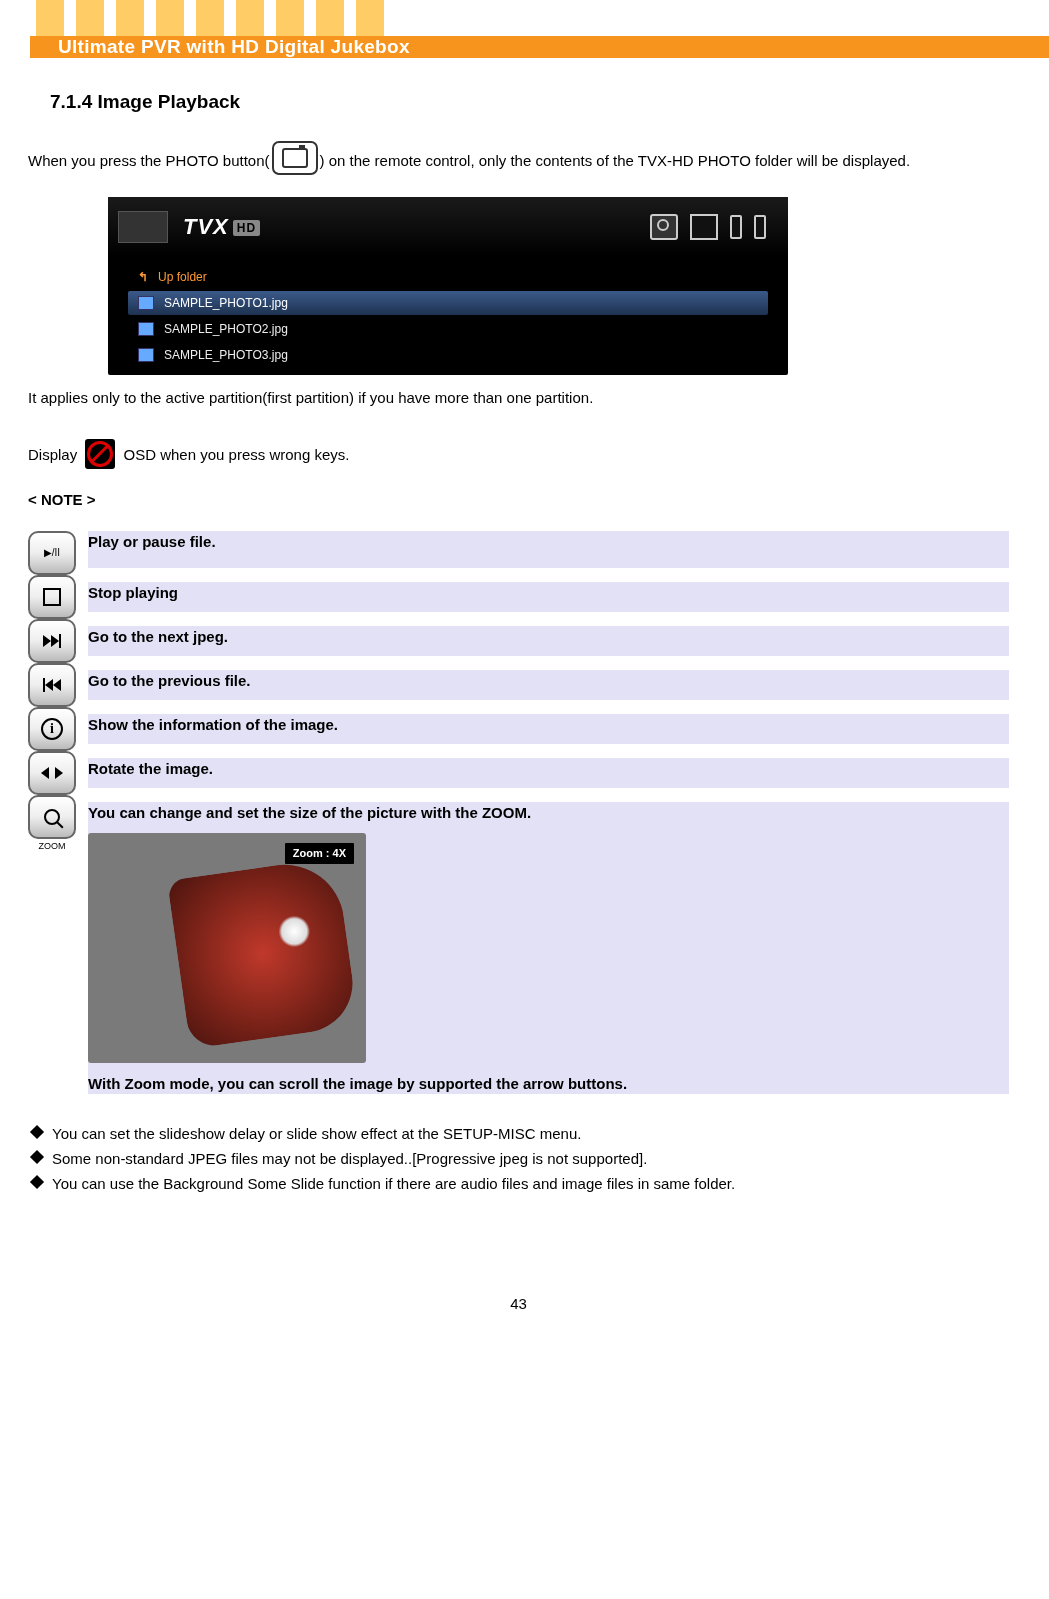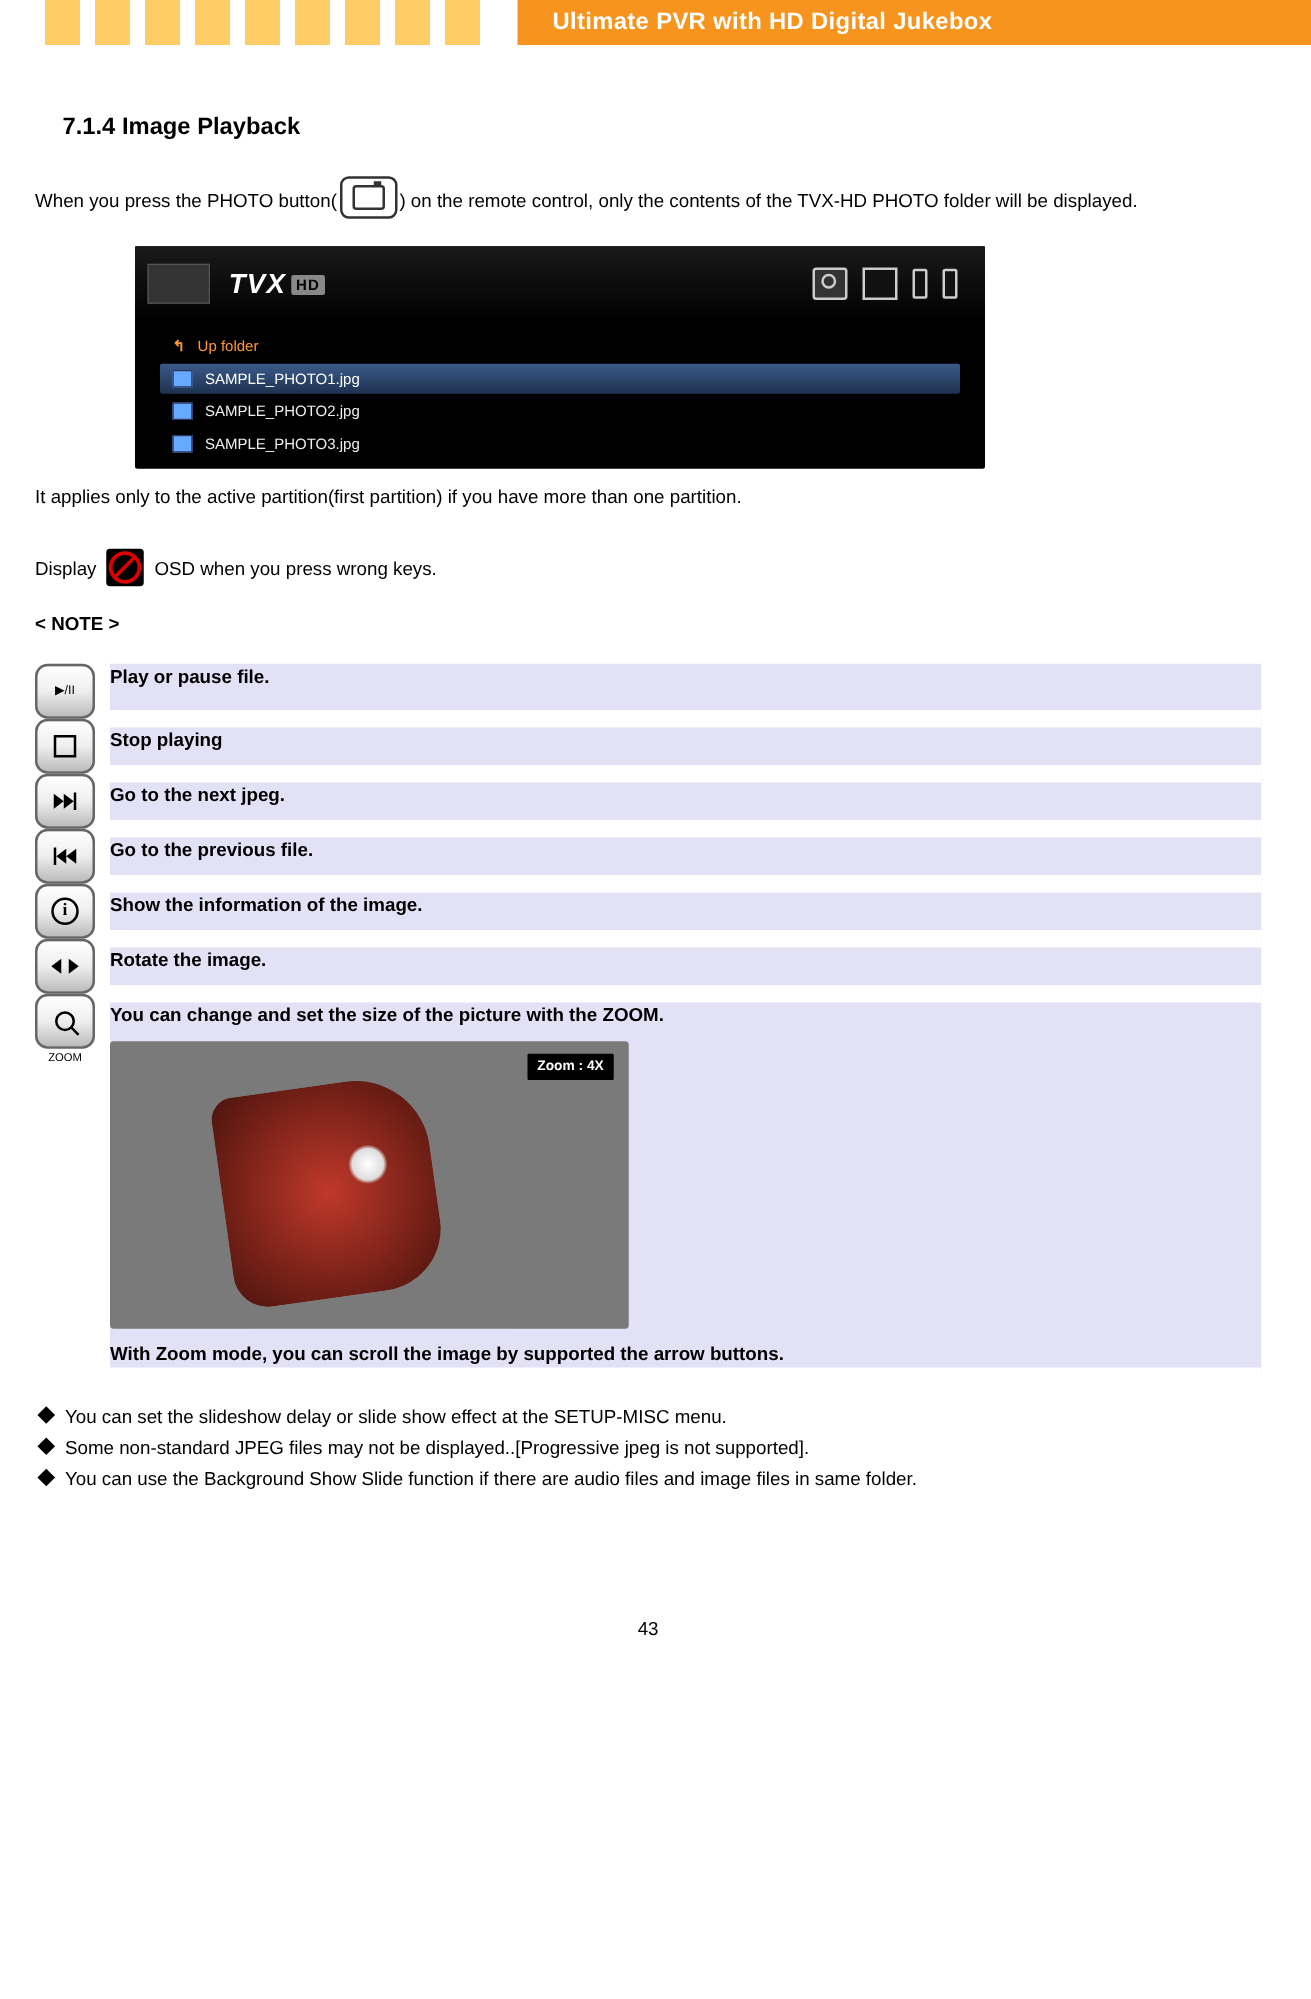--- a/index.html
+++ b/index.html
@@ -7,20 +7,21 @@
     font-family: Arial, Helvetica, sans-serif;
     font-size: 15px;
     color: #000;
     background: #fff;
     width: 1049px;
   }
   .header-bar {
     display: flex;
     height: 36px;
     align-items: stretch;
+    flex-direction: column;
   }
   .tabs {
     display: flex;
     gap: 12px;
     padding-left: 36px;
   }
   .tab {
     width: 28px;
     background: #ffcc66;
     height: 36px;
@@ -152,21 +153,21 @@
     width:0;height:0;border-top:6px solid transparent;border-bottom:6px solid transparent;
   }
   .tri-r { border-left:8px solid #000;}
   .tri-l { border-right:8px solid #000;}
   .remote-btn.ff .grp, .remote-btn.prev .grp { display:flex; align-items:center;}
   .remote-btn.ff .bar, .remote-btn.prev .bar { width:2px; height:14px; background:#000;}
   .remote-btn.info .i { width:18px;height:18px;border:2px solid #000;border-radius:50%;display:flex;align-items:center;justify-content:center;font-weight:bold;font-family:serif;}
   .remote-btn.zoom .mag { width:12px;height:12px;border:2px solid #000;border-radius:50%;position:relative;}
   .remote-btn.zoom .mag::after{content:"";position:absolute;width:8px;height:2px;background:#000;bottom:-3px;right:-6px;transform:rotate(45deg);}
   .zoom-shot {
-    width:415px; height:230px;
+    width:278px; height:230px;
     background:#7a7a7a;
     border-radius:3px;
     margin:10px 12px 10px 0;
     position:relative;
     overflow:hidden;
   }
   .zoom-shot .label {
     position:absolute; top:10px; right:12px;
     background:#000; color:#fff; font-size:11px; padding:3px 8px; border-radius:1px;
   }
@@ -333,17 +334,17 @@
         </div>
         <div>With Zoom mode, you can scroll the image by supported the arrow buttons.</div>
       </td>
     </tr>
   </tbody>
     </table>
 
   <ul class="bullets">
     <li>You can set the slideshow delay or slide show effect at the SETUP-MISC menu.</li>
     <li>Some non-standard JPEG files may not be displayed..[Progressive jpeg is not supported].</li>
-    <li>You can use the Background Show Slide function if there are audio files and image files in same folder.</li>
+    <li>You can use the Background Some Slide function if there are audio files and image files in same folder.</li>
   </ul>
 
   <div class="page-no">43</div>
 </div>
 
 </body></html>

